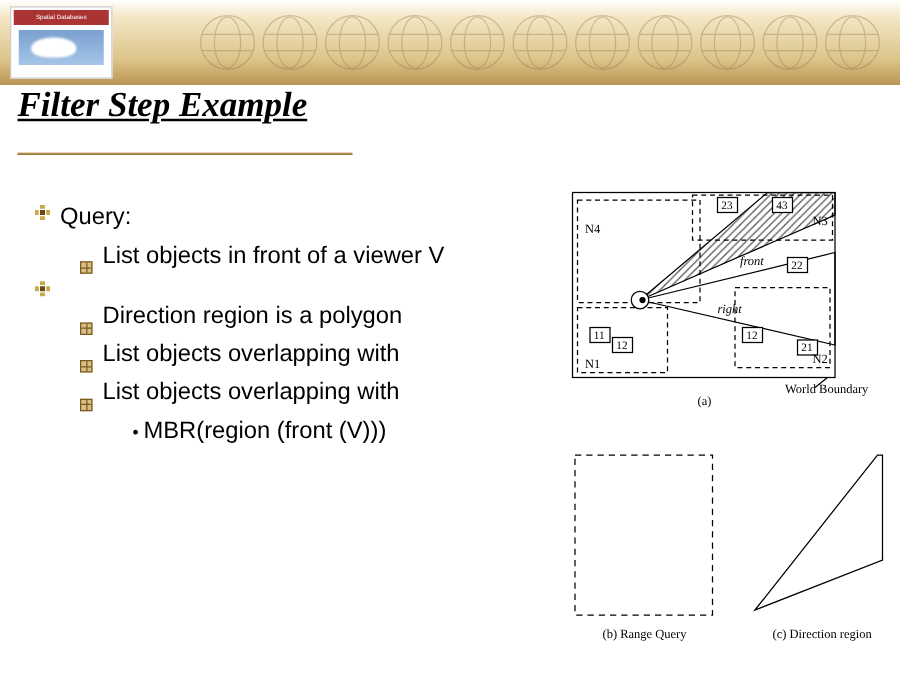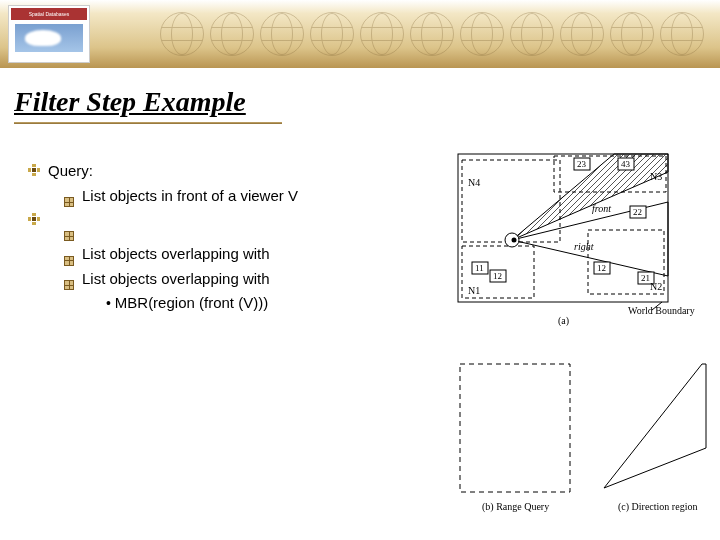--- a/index.html
+++ b/index.html
@@ -75,40 +75,40 @@
     content:"";
     position:absolute;
     border:1px solid #8a7040;
     border-radius:50%;
   }
   .globe::before{ left:10px; right:10px; top:0; bottom:0; }
   .globe::after{ left:0; right:0; top:14px; bottom:14px; border-radius:0; border-left:0; border-right:0; }
   .title {
     position: absolute;
     left: 14px;
-    top: 86px;
+    top: 69px;
     font-family: "Times New Roman", serif;
     font-style: italic;
     font-weight: bold;
     font-size: 28px;
     text-decoration: underline;
     color: #000;
   }
   .title-underline{
     position:absolute;
     left:14px; top:122px;
     width:268px; height:2px;
     background: linear-gradient(180deg,#c7a970,#8a6b2f);
   }
   .content {
     position: absolute;
     left: 28px;
     top: 160px;
     width: 400px;
-    font-size: 15px;
+    font-size: 19px;
     color: #000;
     line-height: 1.5;
   }
   .b1 { display:flex; align-items:flex-start; margin-bottom:2px; }
   .b1 .icon { flex:0 0 auto; margin-right:8px; margin-top:4px; }
   .b2 { display:flex; align-items:flex-end; margin-left:36px; margin-bottom:2px; }
   .b2 .icon { flex:0 0 auto; margin-right:8px; margin-top:4px; }
   .b3 { margin-left:78px; margin-bottom:2px; }
   .b3::before { content:"• "; font-size:14px; }
   .plus-icon {
@@ -195,20 +195,21 @@
     <span class="icon plus-icon">
       <span class="d dt"></span>
         <span class="d db"></span>
         <span class="d dl"></span>
         <span class="d dr"></span>
         <span class="d dc"></span>
     </span>
   </div>
   <div class="b2">
     <span class="icon box-icon"></span>
+    <span>Direction region is a polygon</span>
   </div>
   <div class="b2">
     <span class="icon box-icon"></span>
     <span>List objects overlapping with</span>
   </div>
 
   <div class="b2">
     <span class="icon box-icon"></span>
     <span>List objects overlapping with</span>
   </div>

